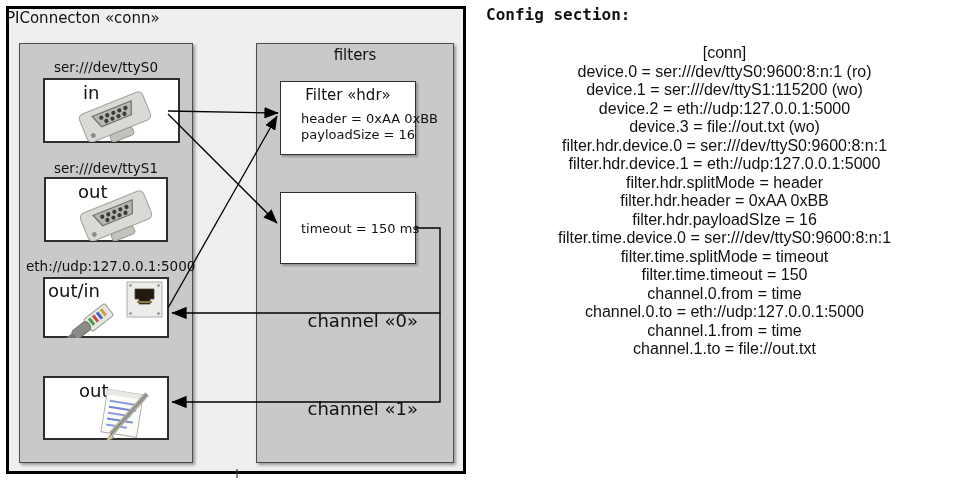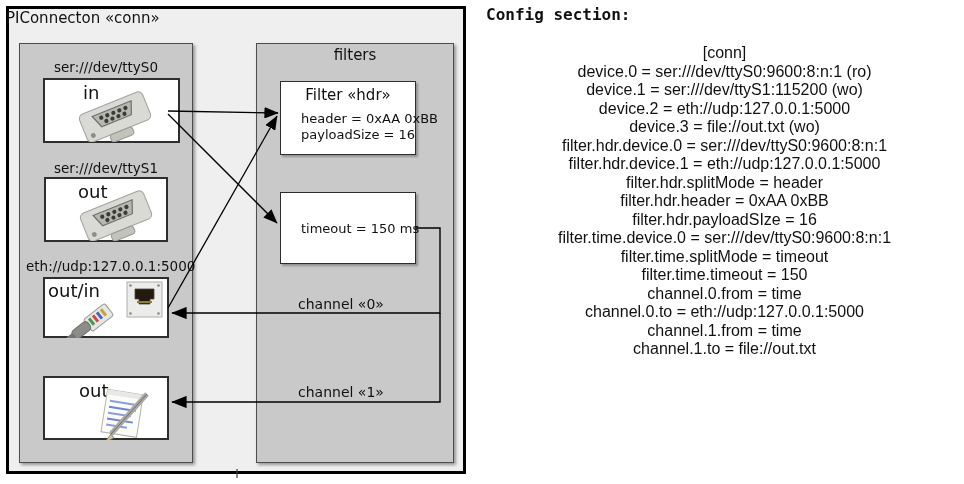--- a/index.html
+++ b/index.html
@@ -46,21 +46,21 @@
   .mode-label{font-size:18px;line-height:1;}
 
   .filter-box{
     background:var(--box-white);
     border:1.5px solid #2e2e2e;
     box-shadow:2px 2px 2px rgba(0,0,0,0.28);
   }
   .filter-title{position:absolute;left:0;top:4px;width:100%;text-align:center;font-size:15px;}
   .filter-prop{position:absolute;left:8px;font-size:13px;white-space:nowrap;margin-left:12px;}
 
-  .channel-label{font-size:14px;width:120px;}
+  .channel-label{font-size:18px;text-align:right;width:120px;margin-top:14px;}
 
   .arrows{left:0;top:0;width:964px;height:484px;pointer-events:none;}
 
   
   .config-heading{
     left:486px;top:6px;
     font-family:"DejaVu Sans Mono","Liberation Mono",monospace;
     font-size:16px;line-height:18.5px;font-weight:bold;
   }
   .config-body{

